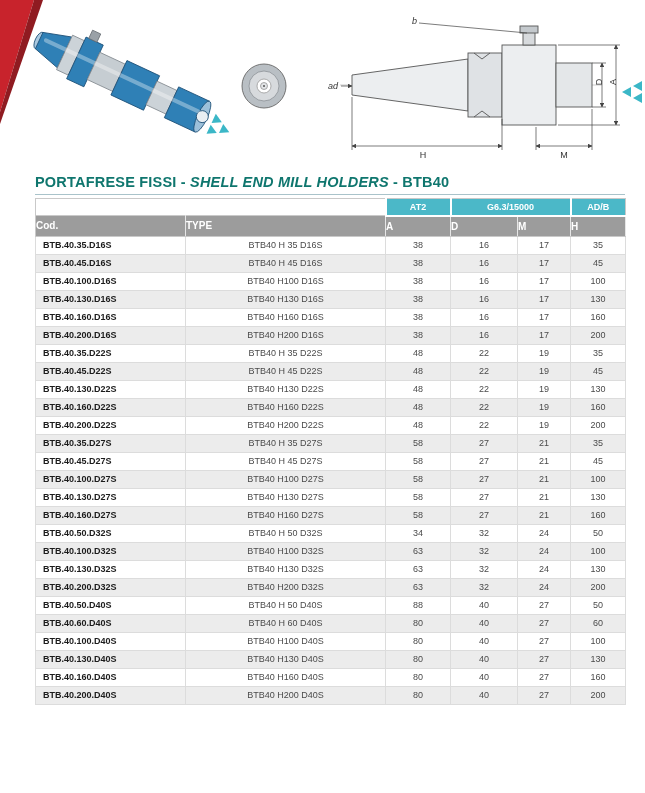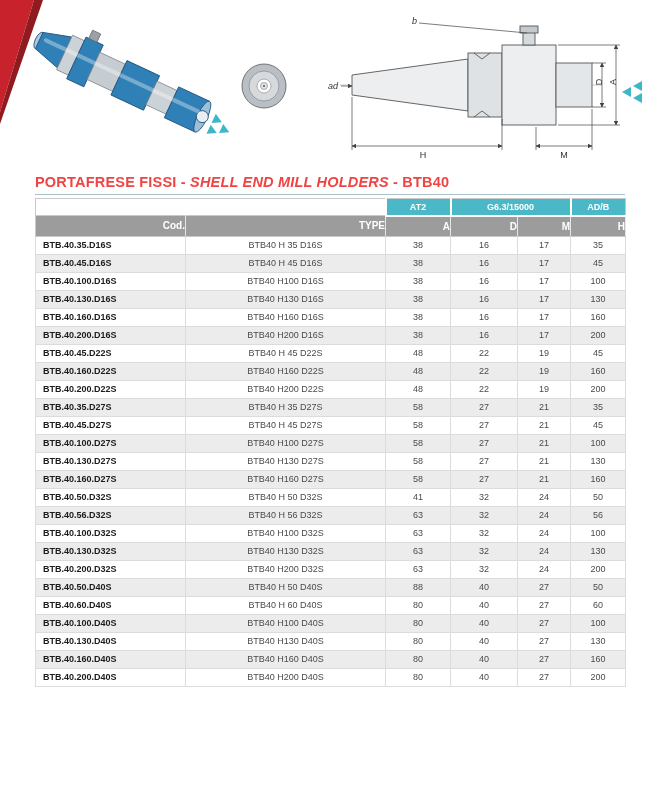--- a/index.html
+++ b/index.html
@@ -1,31 +1,31 @@
 <!DOCTYPE html>
 <html><head>
 <meta charset="utf-8">
 <style>
   html,body{margin:0;padding:0;background:#ffffff;}
   .page{position:relative;width:645px;height:793px;background:#fff;overflow:hidden;
         font-family:"Liberation Sans",sans-serif;}
   .art{position:absolute;top:0;left:0;}
   .title{position:absolute;top:174px;left:35px;width:590px;font-size:14.5px;font-weight:bold;
-         color:#ef4444;letter-spacing:.2px;white-space:nowrap;}
+         color:#0f766e;letter-spacing:.2px;white-space:nowrap;}
   .title .en{font-style:italic;}
   .rule{position:absolute;top:194px;left:35px;width:590px;border-top:1px solid #a9c3ca;}
   table.data{position:absolute;top:198px;left:35px;width:590px;border-collapse:collapse;
              table-layout:fixed;font-size:9px;}
   table.data td,table.data th{overflow:hidden;white-space:nowrap;}
   
   tr.badges td{background:#fff;border:none;height:14px;}
   tr.badges th{background:#4bb8c8;color:#fff;font-weight:bold;font-size:9px;text-align:center;
                height:14px;border-left:2px solid #fff;border-bottom:2px solid #fff;padding:0;}
   
-  tr.head th{background:#9c9c9c;color:#fff;font-weight:bold;font-size:10px;text-align:right;
+  tr.head th{background:#9c9c9c;color:#fff;font-weight:bold;font-size:10px;text-align:left;
              height:19px;border:1px solid #c9c9c9;border-right:1px solid #e6e6e6;padding:0;}
   
   tbody td{height:17px;padding:0;border:1px solid #dcdcdc;color:#4a4a4a;text-align:center;}
   tbody td.cod{font-weight:bold;color:#1c1c1c;text-align:left;padding-left:7px;font-size:9px;}
   tbody tr:nth-child(even){background:#ececec;}
   tbody tr:nth-child(odd){background:#ffffff;}
   table.data{border:1px solid #c9c9c9;}
   svg text{font-family:"Liberation Sans",sans-serif;}
 </style>
 </head>
@@ -191,28 +191,44 @@
         </tr>
         <tr>
           <td class="cod">BTB.40.200.D16S</td>
           <td class="type">BTB40 H200 D16S</td>
           <td class="num">38</td>
           <td class="num">16</td>
           <td class="num">17</td>
           <td class="num">200</td>
         </tr>
         <tr>
+          <td class="cod">BTB.40.35.D22S</td>
+          <td class="type">BTB40 H 35 D22S</td>
+          <td class="num">48</td>
+          <td class="num">22</td>
+          <td class="num">19</td>
+          <td class="num">35</td>
+        </tr>
+        <tr>
           <td class="cod">BTB.40.45.D22S</td>
           <td class="type">BTB40 H 45 D22S</td>
           <td class="num">48</td>
           <td class="num">22</td>
           <td class="num">19</td>
           <td class="num">45</td>
         </tr>
         <tr>
+          <td class="cod">BTB.40.130.D22S</td>
+          <td class="type">BTB40 H130 D22S</td>
+          <td class="num">48</td>
+          <td class="num">22</td>
+          <td class="num">19</td>
+          <td class="num">130</td>
+        </tr>
+        <tr>
           <td class="cod">BTB.40.160.D22S</td>
           <td class="type">BTB40 H160 D22S</td>
           <td class="num">48</td>
           <td class="num">22</td>
           <td class="num">19</td>
           <td class="num">160</td>
         </tr>
         <tr>
           <td class="cod">BTB.40.200.D22S</td>
           <td class="type">BTB40 H200 D22S</td>
@@ -257,32 +273,24 @@
           <td class="cod">BTB.40.160.D27S</td>
           <td class="type">BTB40 H160 D27S</td>
           <td class="num">58</td>
           <td class="num">27</td>
           <td class="num">21</td>
           <td class="num">160</td>
         </tr>
         <tr>
           <td class="cod">BTB.40.50.D32S</td>
           <td class="type">BTB40 H 50 D32S</td>
-          <td class="num">41</td>
+          <td class="num">34</td>
           <td class="num">32</td>
           <td class="num">24</td>
           <td class="num">50</td>
-        </tr>
-        <tr>
-          <td class="cod">BTB.40.56.D32S</td>
-          <td class="type">BTB40 H 56 D32S</td>
-          <td class="num">63</td>
-          <td class="num">32</td>
-          <td class="num">24</td>
-          <td class="num">56</td>
         </tr>
         <tr>
           <td class="cod">BTB.40.100.D32S</td>
           <td class="type">BTB40 H100 D32S</td>
           <td class="num">63</td>
           <td class="num">32</td>
           <td class="num">24</td>
           <td class="num">100</td>
         </tr>
         <tr>

